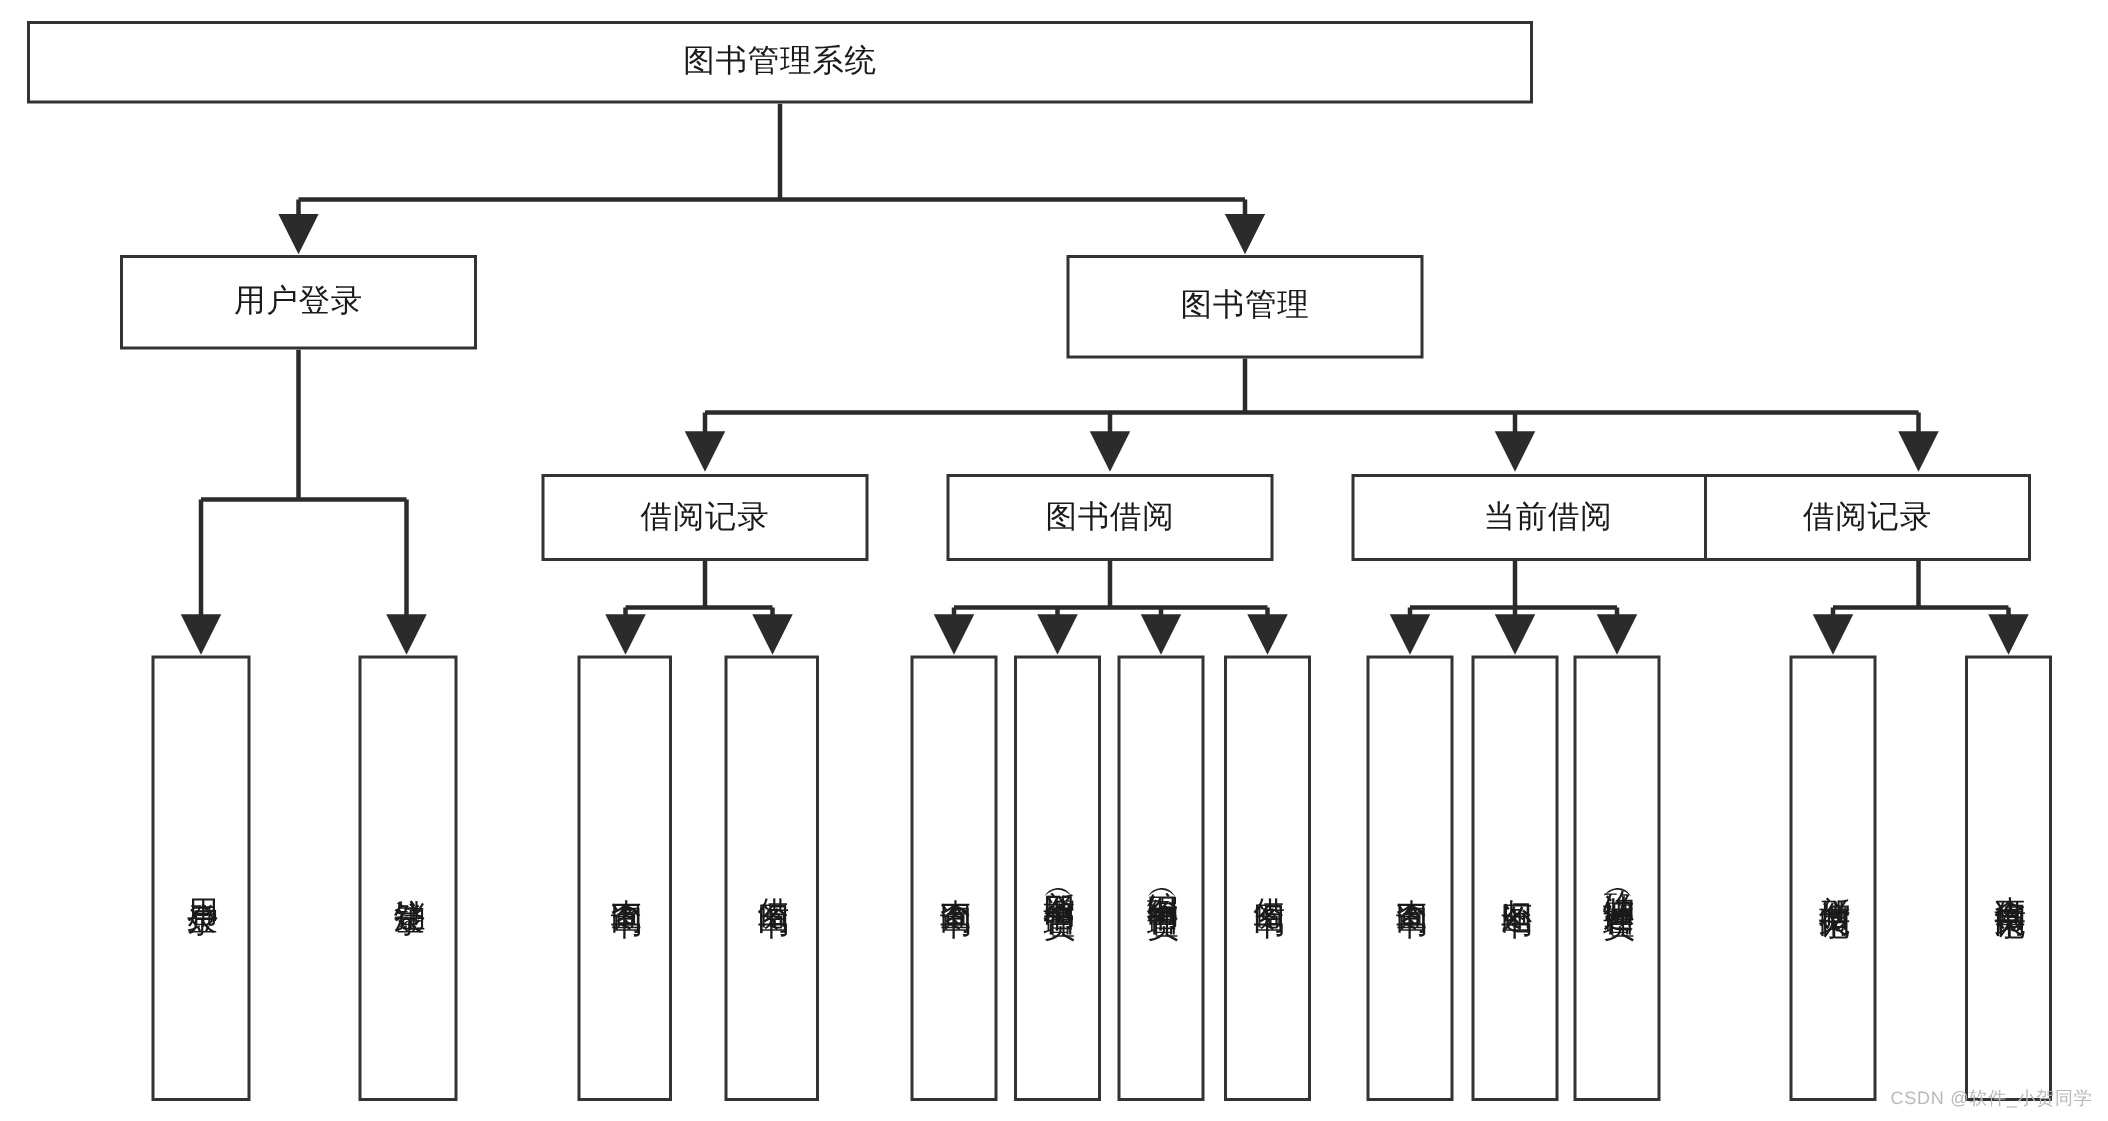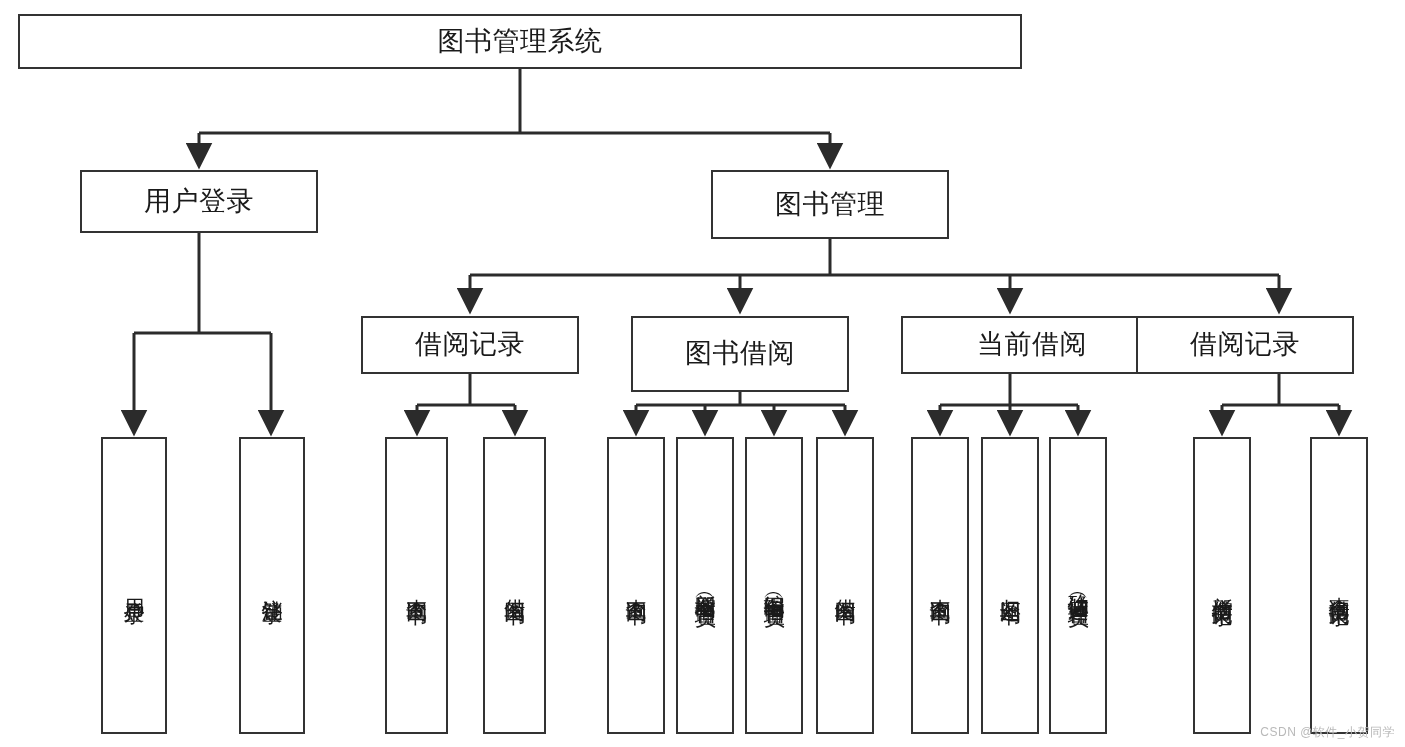--- a/index.html
+++ b/index.html
@@ -32,21 +32,21 @@
     position: absolute;
     box-sizing: border-box;
     background: #ffffff;
     border: 2.5px solid #333333;
     display: flex;
     align-items: center;
     justify-content: center;
     z-index: 3;
   }
   .node-label {
-    font-size: 27px;
+    font-size: 21px;
     line-height: 1.18;
     color: #1a1a1a;
     letter-spacing: 0.5px;
     white-space: nowrap;
   }
   
   .node.horiz .node-label {
     writing-mode: horizontal-tb;
   }
   
@@ -141,21 +141,21 @@
   </div>
 
   <div class="node horiz" style="left:711px; top:170px; width:238px; height:69px;">
     <span class="node-label">图书管理</span>
   </div>
 
   <div class="node horiz" style="left:361px; top:316px; width:218px; height:58px;">
     <span class="node-label">借阅记录</span>
   </div>
 
-  <div class="node horiz" style="left:631px; top:316px; width:218px; height:76px;">
+  <div class="node horiz" style="left:631px; top:316px; width:218px; height:58px;">
     <span class="node-label">图书借阅</span>
   </div>
 
   <div class="node horiz" style="left:901px; top:316px; width:262px; height:58px;">
     <span class="node-label">当前借阅</span>
   </div>
 
   <div class="node horiz" style="left:1136px; top:316px; width:218px; height:58px;">
     <span class="node-label">借阅记录</span>
   </div>

